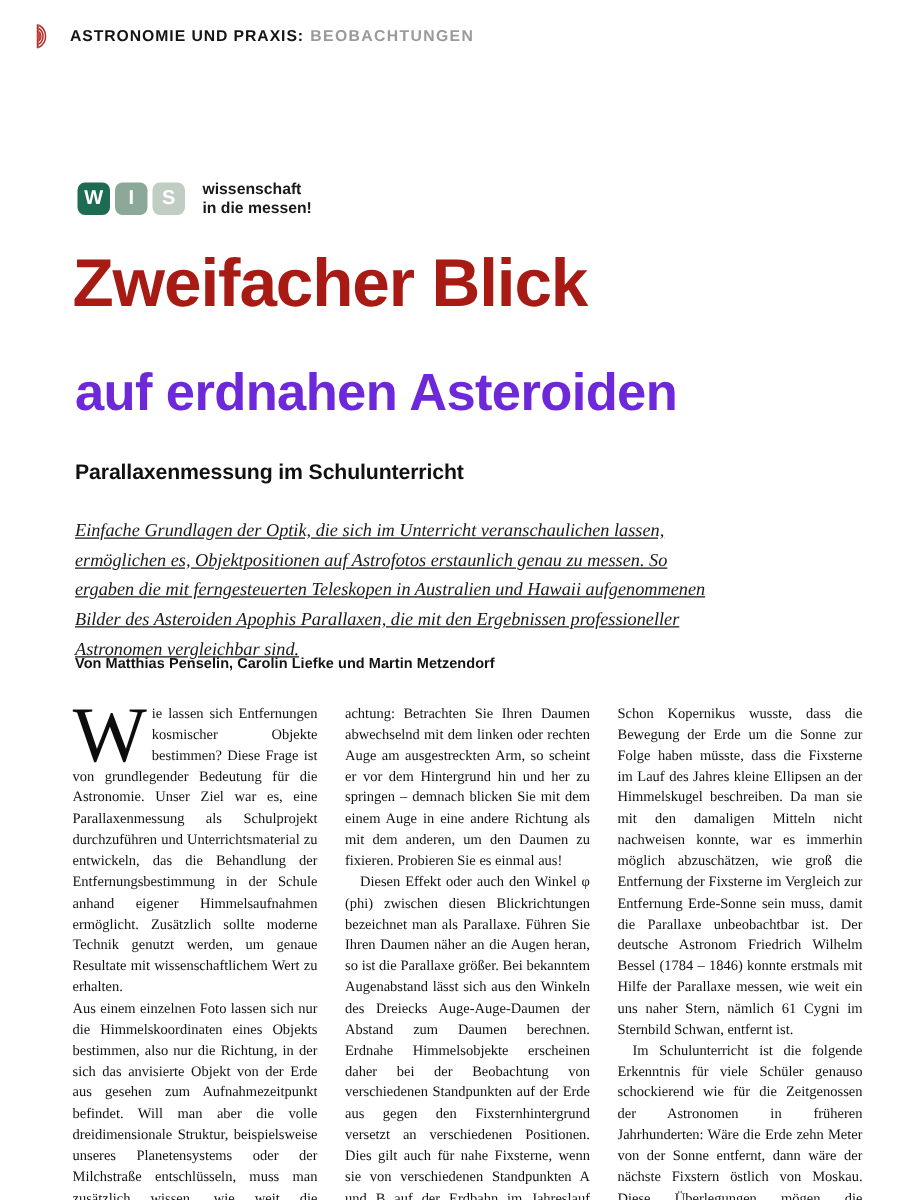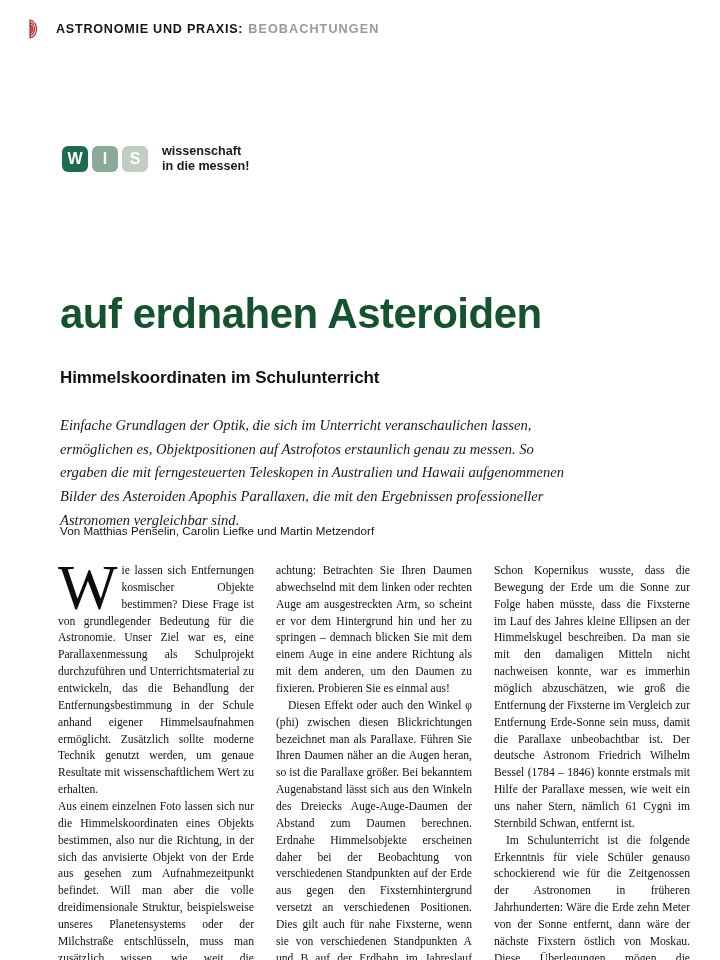--- a/index.html
+++ b/index.html
@@ -116,21 +116,21 @@
     line-height: 1;
     white-space: nowrap;
   }
 
   .title-sub {
     position: absolute;
     left: 60px;
     top: 293px;
     font-size: 42px;
     font-weight: bold;
-    color: #14532d;
+    color: #6d28d9;
     letter-spacing: -0.5px;
     line-height: 1;
     white-space: nowrap;
   }
 
   .subject-line {
     position: absolute;
     left: 60px;
     top: 368px;
     font-size: 17px;
@@ -145,28 +145,29 @@
     position: absolute;
     left: 60px;
     top: 414px;
     width: 520px;
     font-family: "Liberation Serif", serif;
     font-style: italic;
     font-size: 14.6px;
     line-height: 1.62;
     color: #191919;
     text-align: left;
+    text-decoration: underline;
   }
 
   .byline {
     position: absolute;
     left: 60px;
     top: 524px;
     font-size: 11.6px;
-    font-weight: normal;
+    font-weight: bold;
     color: #141414;
     letter-spacing: 0.05px;
     white-space: nowrap;
   }
 
   
   .columns {
     position: absolute;
     left: 58px;
     top: 563px;
@@ -234,22 +235,23 @@
       <span class="wis-tile w">W</span>
       <span class="wis-tile i">I</span>
       <span class="wis-tile s">S</span>
     </div>
     <div class="wis-words">
       <div>wissenschaft</div>
       <div>in die messen!</div>
     </div>
   </div>
 
+  <h1 class="title-main">Zweifacher Blick</h1>
   <h2 class="title-sub">auf erdnahen Asteroiden</h2>
-  <h3 class="subject-line">Himmelskoordinaten im Schulunterricht</h3>
+  <h3 class="subject-line">Parallaxenmessung im Schulunterricht</h3>
 
   <p class="lead">Einfache Grundlagen der Optik, die sich im Unterricht veranschaulichen lassen, ermöglichen es, Objektpositionen auf Astrofotos erstaunlich genau zu messen. So ergaben die mit ferngesteuerten Teleskopen in Australien und Hawaii aufgenommenen Bilder des Asteroiden Apophis Parallaxen, die mit den Ergebnissen professioneller Astronomen vergleichbar sind.</p>
 
   <p class="byline">Von Matthias Penselin, Carolin Liefke und Martin Metzendorf</p>
 
   <div class="columns">
 
     <div class="col">
       <div class="dropcap-wrap">
         <span class="dropcap">W</span>

